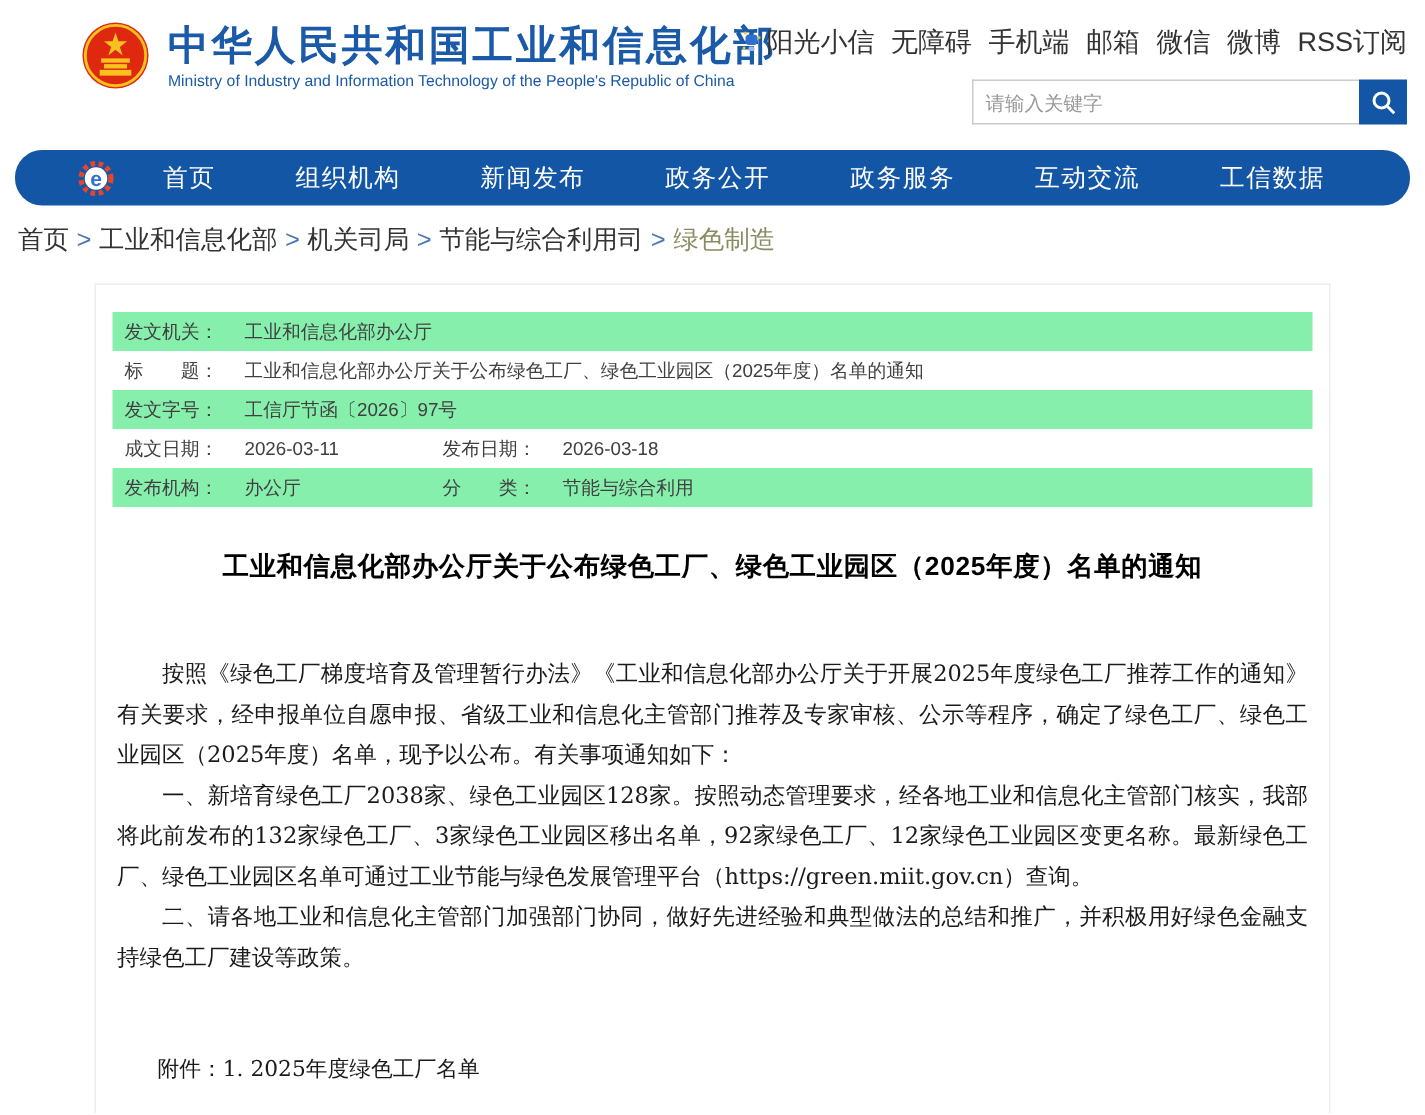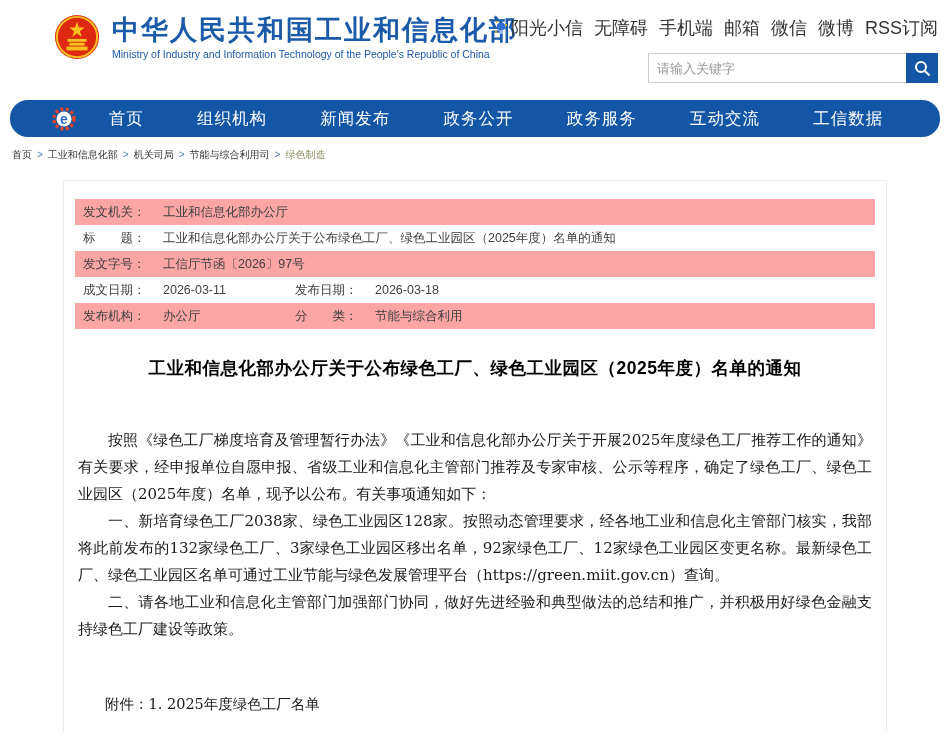--- a/index.html
+++ b/index.html
@@ -42,32 +42,32 @@
     margin:4px 10px 0 10px; height:37px; background:#1356a6; border-radius:18px;
     display:flex; align-items:center; padding:0 30px 0 42px;
   }
   .nav-logo { width:24px; height:24px; margin-right:6px; flex:0 0 auto; }
   .nav-items { flex:1; display:flex; justify-content:space-around; align-items:center; }
   .nav-item {
     color:#fff; font-size:16.5px; text-decoration:none; cursor:pointer;
     letter-spacing:1px; white-space:nowrap;
   }
   
-  .breadcrumb { padding:11px 12px 6px 12px; font-size:10px; color:#333; }
+  .breadcrumb { padding:11px 12px 6px 12px; font-size:17px; color:#333; }
   .breadcrumb a { color:#333; text-decoration:none; cursor:pointer; }
   .bc-sep { color:#4a7ab5; margin:0 5px; }
   .bc-current { color:#8b8b63; }
   
   .doc {
     margin:12px 63px 0 63px; border:1px solid #ededed; border-bottom:none;
     padding:18px 11px 16px 11px; min-height:528px; position:relative;
   }
   .meta-table { width:100%; font-size:12.5px; color:#404040; }
   .meta-row { height:26px; line-height:26px; padding-left:8px; white-space:nowrap; overflow:hidden; }
-  .meta-row.alt { background:#fca5a5; }
+  .meta-row.alt { background:#86efac; }
   .meta-label { display:inline-block; width:80px; color:#404040; }
   .meta-value { color:#404040; }
   .meta-value.fixed { display:inline-block; width:132px; }
   .doc-title {
     margin-top:27px; text-align:center; font-size:17.5px; font-weight:bold;
     color:#000; letter-spacing:0.5px;
     font-family:"Liberation Sans","DejaVu Sans",sans-serif;
   }
   .doc-body {
     margin-top:47px; padding:0 3px; font-size:15px; line-height:27px; color:#1a1a1a;

